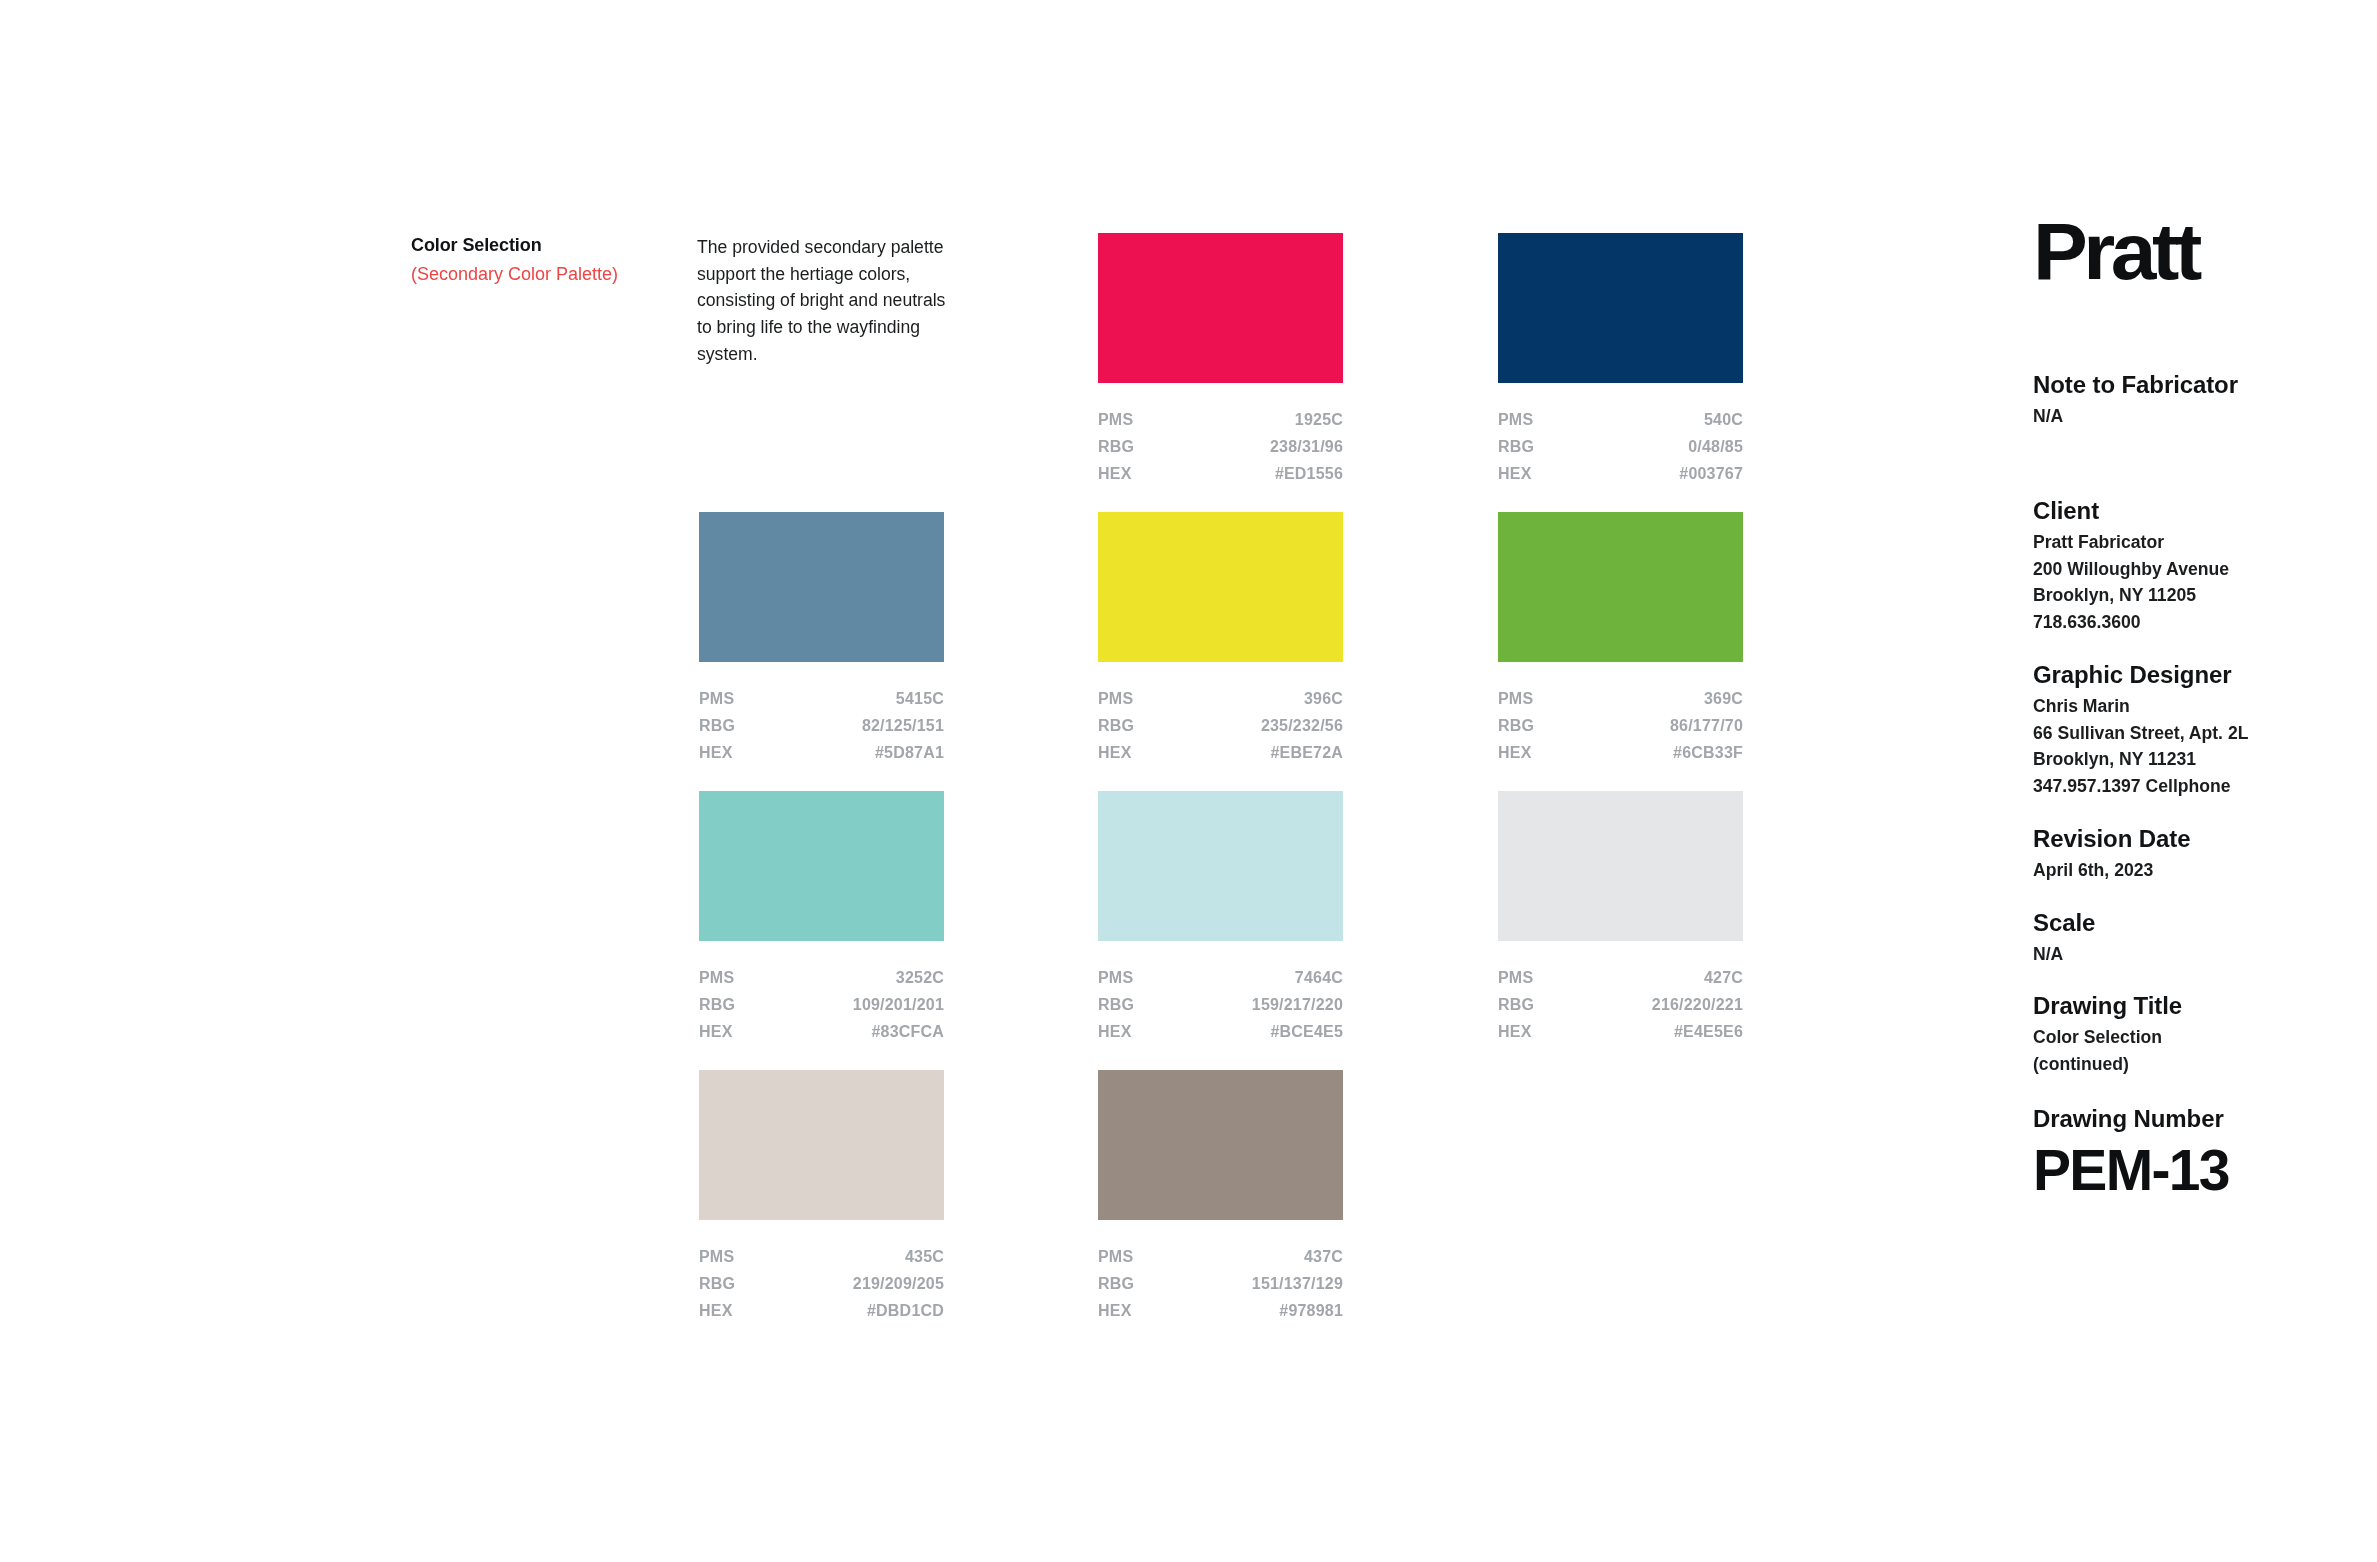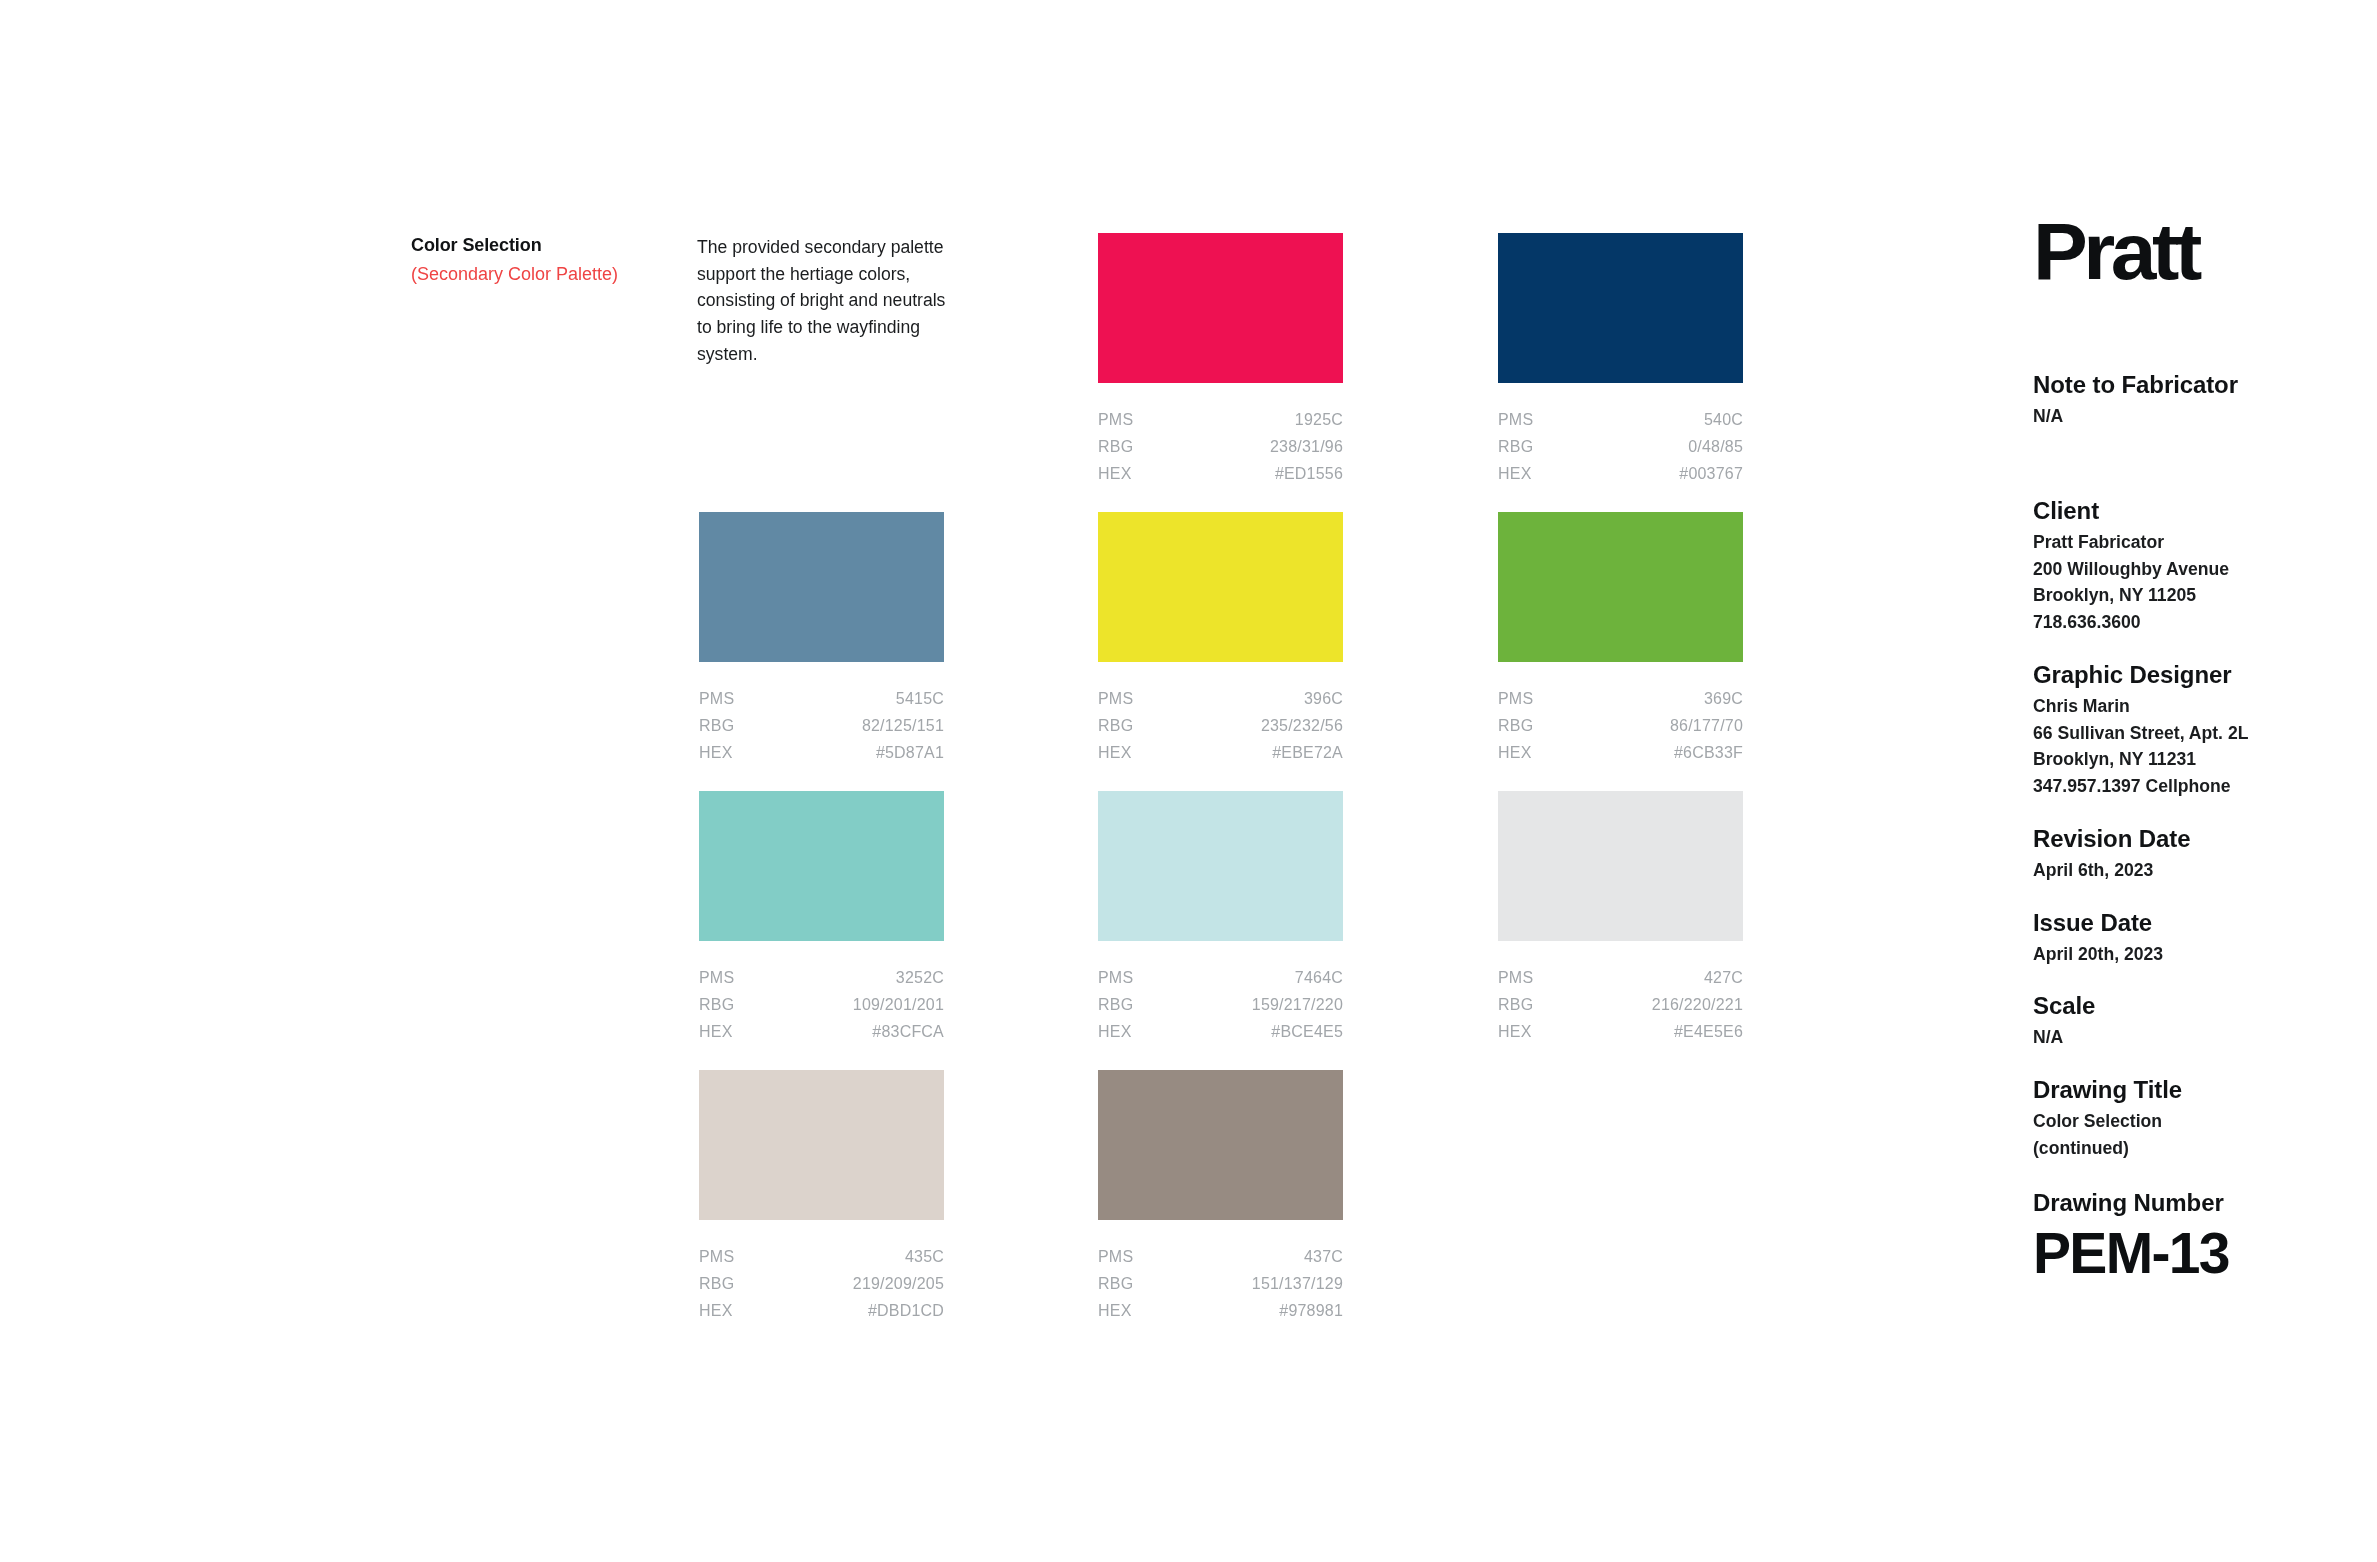--- a/index.html
+++ b/index.html
@@ -73,20 +73,21 @@
   .cell.c2 { left: 799px; }
 
   .swatch {
     width: 245px;
     height: 150px;
     display: block;
   }
   .specs {
     margin-top: 24px;
     width: 245px;
+    font-weight: bold;
   }
   .spec-line {
     display: flex;
     justify-content: space-between;
     align-items: baseline;
     font-size: 16px;
     line-height: 1.68;
     color: #a2a6aa;
     letter-spacing: 0.2px;
   }
@@ -353,26 +354,20 @@
             <div>347.957.1397 Cellphone</div>
           </div>
         </div>
         <div class="side-block" style="margin-top: 21px;">
           <div class="sb-head">Revision Date</div>
           <div class="sb-body">
             <div>April 6th, 2023</div>
           </div>
         </div>
         <div class="side-block" style="margin-top: 21px;">
-          <div class="sb-head">Issue Date</div>
-          <div class="sb-body">
-            <div>April 20th, 2023</div>
-          </div>
-        </div>
-        <div class="side-block" style="margin-top: 21px;">
           <div class="sb-head">Scale</div>
           <div class="sb-body">
             <div>N/A</div>
           </div>
         </div>
         <div class="side-block" style="margin-top: 21px;">
           <div class="sb-head">Drawing Title</div>
           <div class="sb-body">
             <div>Color Selection</div>
             <div>(continued)</div>

